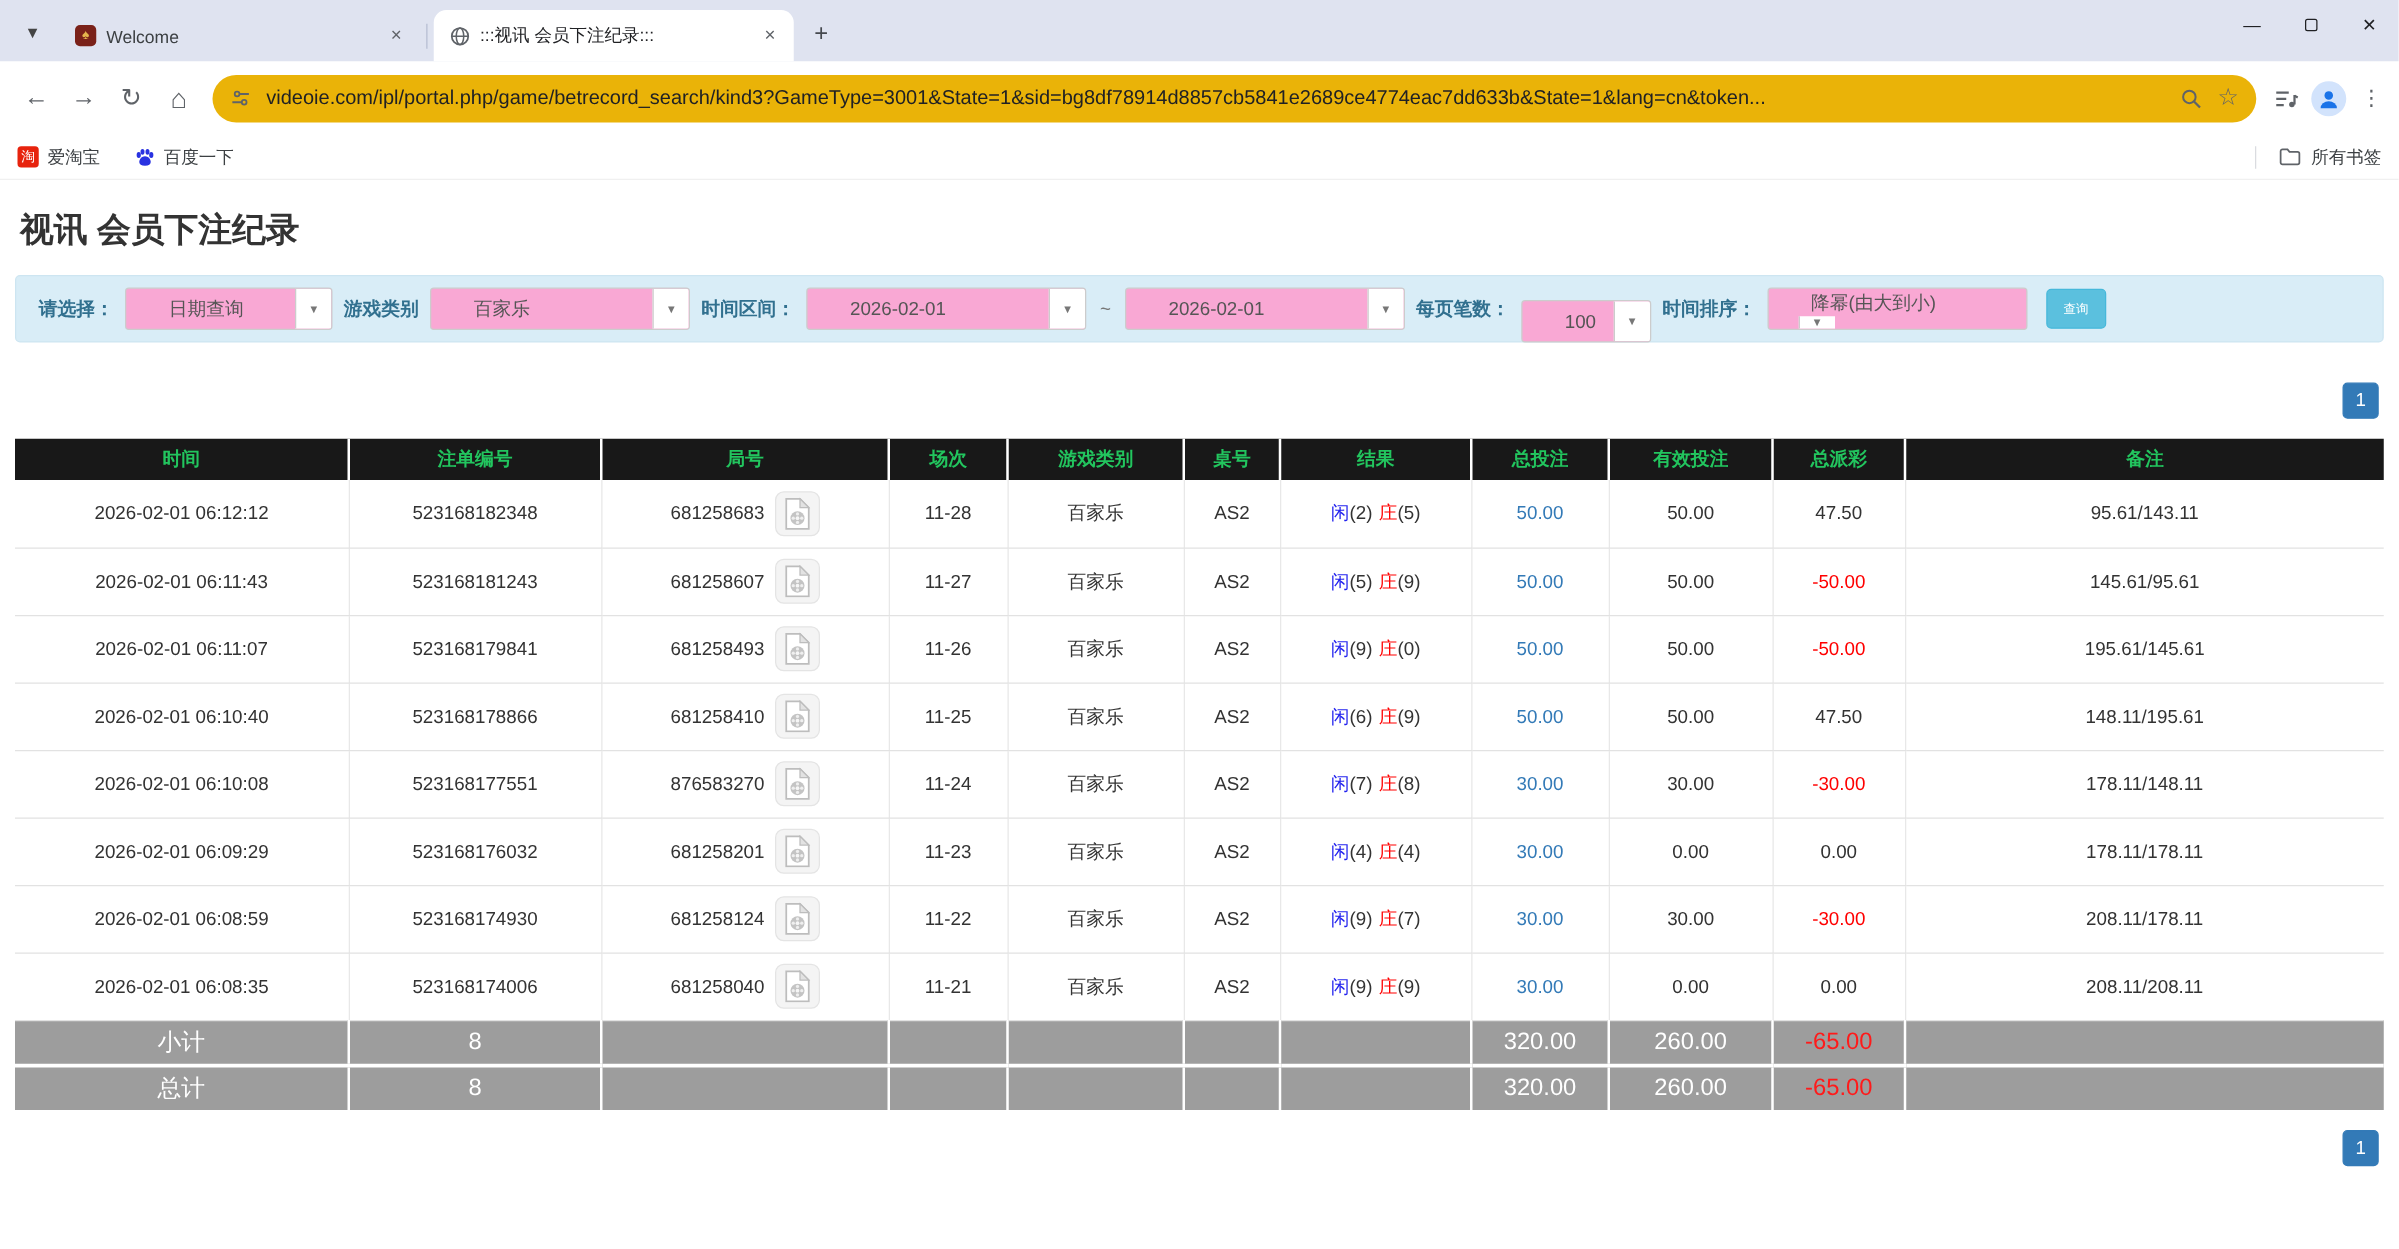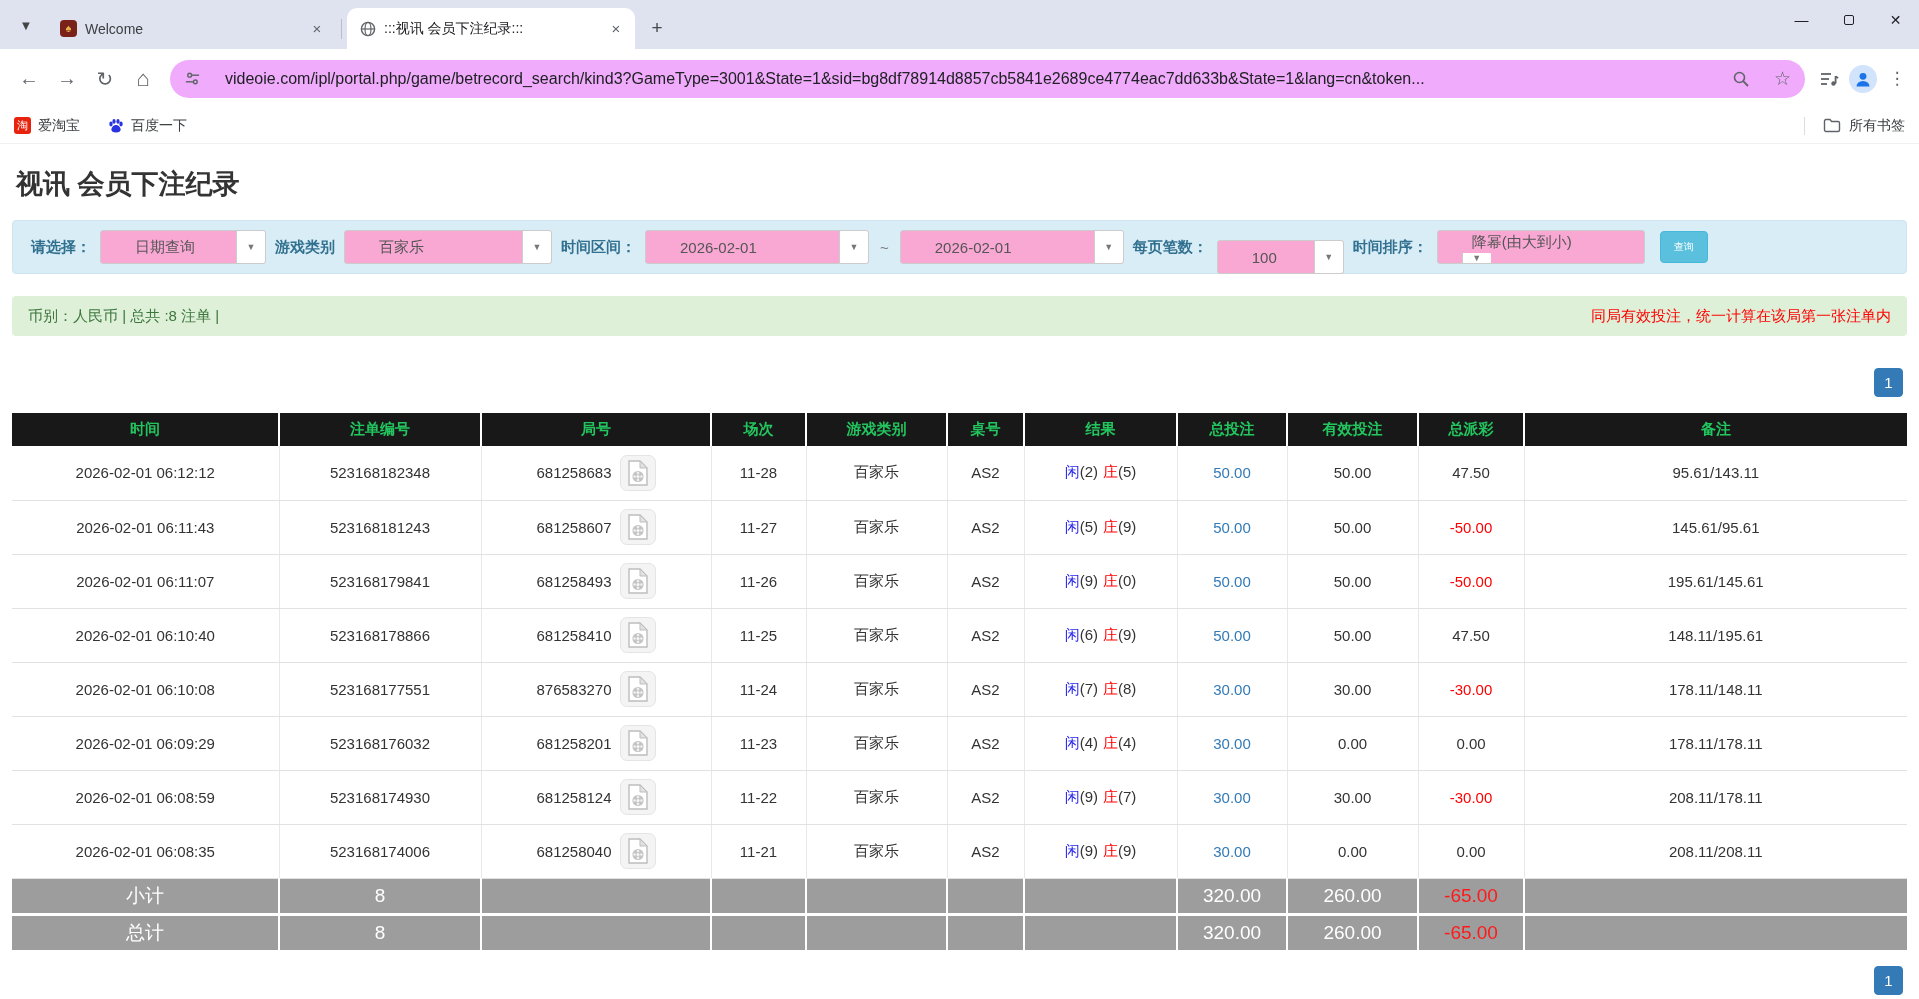--- a/index.html
+++ b/index.html
@@ -22,22 +22,22 @@
   .newtab { width:28px; height:28px; margin:0 0 7px 8px; display:flex; align-items:center;
     justify-content:center; color:#45494e; font-size:19px; border-radius:50%; }
   .wincontrols { position:absolute; right:0; top:0; height:40px; display:flex; }
   .winbtn { width:47px; height:40px; display:flex; align-items:center; justify-content:center;
     color:#202124; font-size:14px; }
   .winbtn .maxbox { width:10px; height:10px; border:1.4px solid #202124; border-radius:2px; }
 
   .toolbar { height:59px; background:#fff; display:flex; align-items:center; padding:0 12px; gap:4px; }
   .navbtn { width:34px; height:34px; display:flex; align-items:center; justify-content:center;
     color:#5f6368; font-size:20px; border-radius:50%; }
-  .omnibox { flex:1; height:38px; margin:0 6px; background:#f0abfc; border-radius:19px;
-    display:flex; align-items:center; padding:0 14px; gap:24px; min-width:0; }
+  .omnibox { flex:1; height:38px; margin:0 6px; background:#eab308; border-radius:19px;
+    display:flex; align-items:center; padding:0 14px; gap:12px; min-width:0; }
   .omnibox .url { flex:1; font-size:16px; color:#202124; white-space:nowrap; overflow:hidden; }
   .omni-icon { color:#5f6368; display:flex; align-items:center; }
   .toolbar-right { display:flex; align-items:center; gap:10px; margin-left:4px; }
   .avatar { width:28px; height:28px; border-radius:50%; background:#d2e3fc;
     display:flex; align-items:center; justify-content:center; }
   .kebab { color:#5f6368; font-size:17px; letter-spacing:0; width:20px; text-align:center; }
 
   .bookmarksbar { height:36px; background:#fff; display:flex; align-items:center;
     padding:0 14px; border-bottom:1px solid #f0f0f0; }
   .bm-item { display:flex; align-items:center; gap:7px; font-size:14px; color:#3c4043; margin-right:28px; }
@@ -53,21 +53,21 @@
   .filter-panel { margin:18px 12px 0 12px; height:54px; background:#d9edf7; border:1px solid #cde5f1;
     border-radius:4px; display:flex; align-items:center; padding:0 18px; gap:9px; }
   .f-label { font-size:15px; font-weight:bold; color:#31708f; white-space:nowrap; }
   .combo { height:34px; background:#f9a8d4; border:1px solid #ccc; border-radius:3px;
     display:flex; align-items:stretch; overflow:hidden;padding-left:24px; }
   .combo .val { flex:1; display:flex; align-items:center; padding:0 10px; font-size:15px; color:#555;
     white-space:nowrap; }
   .combo .arrow { width:29px; border-left:1px solid #ccc; display:flex; align-items:center;
     justify-content:center; color:#777; font-size:9px; background:#fff; }
   .w-select { width:166px; } .w-game { width:208px; } .w-date { width:224px; }
-  .w-size { width:127px;margin-top:20px; } .w-sort { width:208px;flex-direction:column; }
+  .w-size { width:104px;margin-top:20px; } .w-sort { width:208px;flex-direction:column; }
   .tilde { color:#777; font-size:15px; margin:0 2px; }
   .btn-search { margin-left:6px; height:32px; padding:0 13px; background:#5bc0de; border:1px solid #46b8da;
     border-radius:4px; color:#fff; font-size:10px; display:flex; align-items:center; cursor:pointer; }
 
   .info-bar { margin:22px 12px 0 12px; height:40px; background:#dff0d8; border-radius:4px;
     display:flex; align-items:center; padding:0 16px; font-size:15px; }
   .info-left { color:#3c763d; }
   .info-right { margin-left:auto; color:#f00; }
 
   .pager-row { display:flex; justify-content:flex-end; margin:32px 16px 0 12px; }
@@ -237,24 +237,20 @@
 
     <span class="f-label">时间排序：</span>
     <div class="combo w-sort">
       <span class="val">降幂(由大到小)</span>
       <span class="arrow">▼</span>
     </div>
 
     <button class="btn-search">查询</button>
   </div>
 
-  <div class="info-bar">
-    <span class="info-left">币别：人民币 | 总共 :8 注单 |</span>
-    <span class="info-right">同局有效投注，统一计算在该局第一张注单内</span>
-  </div>
 
   <div class="pager-row">
     <div class="page-btn">1</div>
   </div>
 
   <table class="bets">
     <colgroup>
       <col style="width:267px">
         <col style="width:202px">
         <col style="width:230px">

